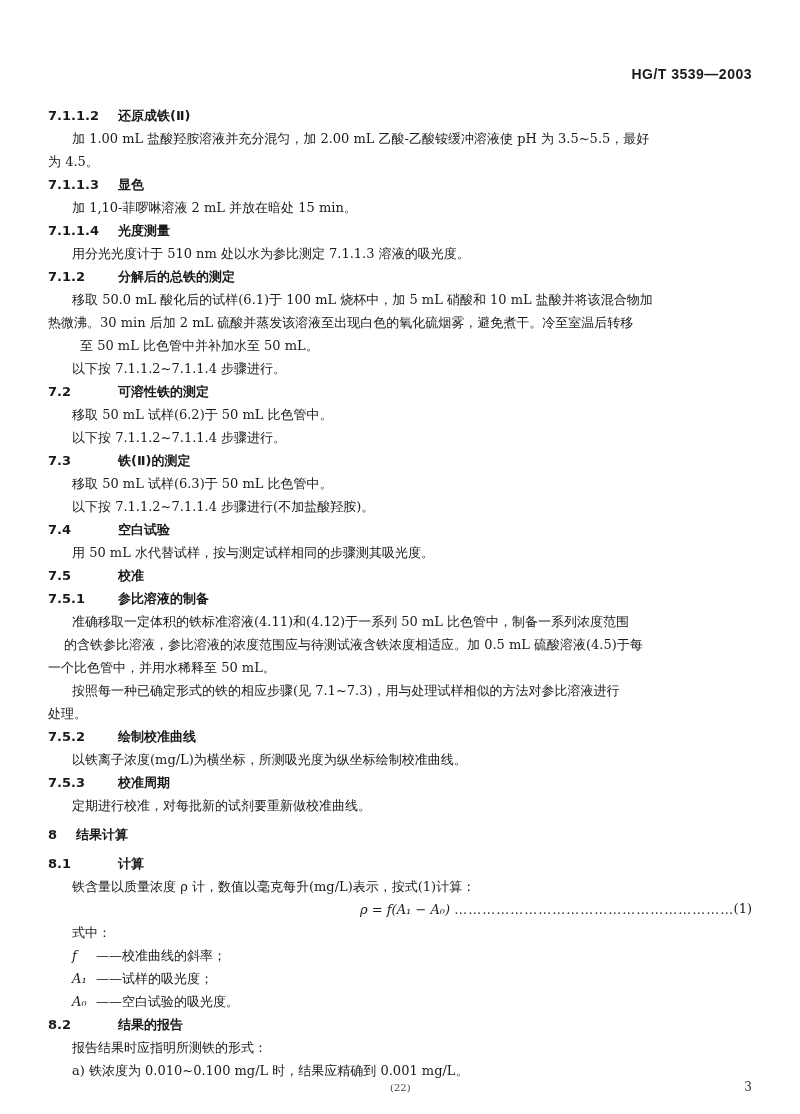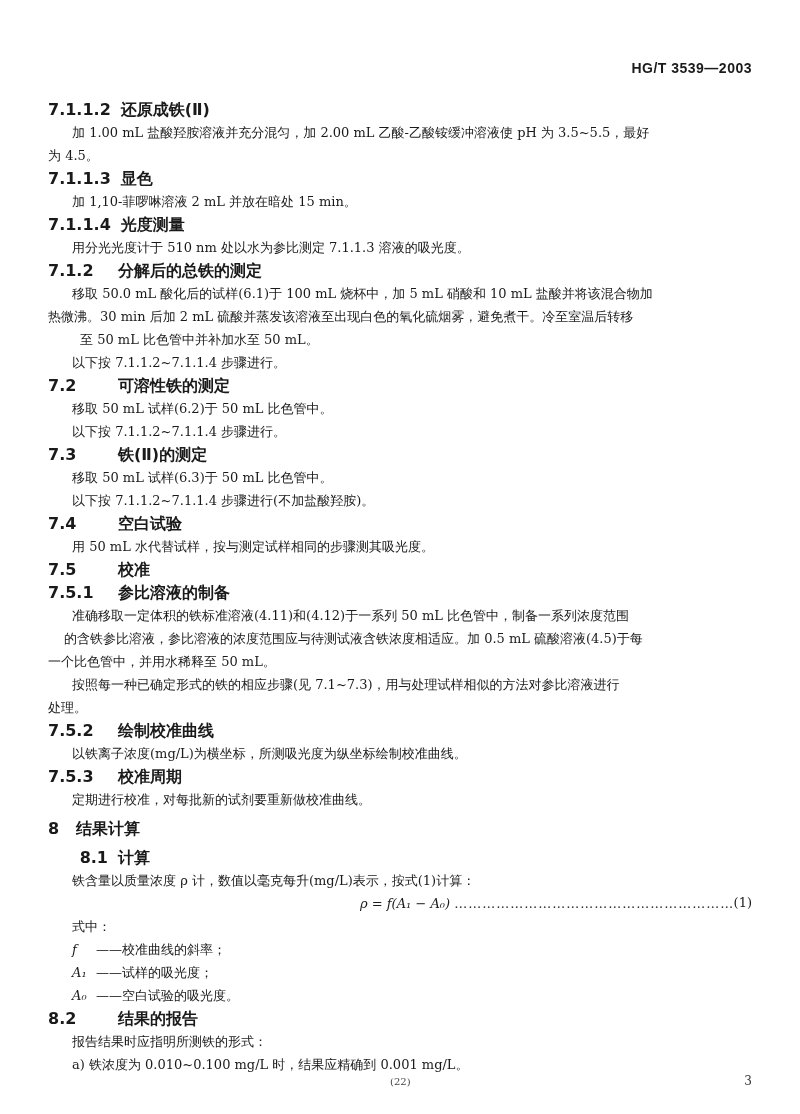--- a/index.html
+++ b/index.html
@@ -1,32 +1,32 @@
 <!DOCTYPE html>
 <html><head>
 <meta charset="utf-8">
 <style>
   html, body { margin: 0; padding: 0; }
   body {
     width: 800px; height: 1114px; background: #ffffff; position: relative; overflow: hidden;
     font-family: "DejaVu Serif", "Liberation Serif", serif; color: #1a1a1a;
   }
-  .page { position: absolute; left: 0; top: 4px; width: 800px; height: 986px; }
+  .page { position: absolute; left: 0; top: 10px; width: 800px; height: 986px; }
   .std-code {
     position: absolute; right: 48px; top: 56px;
     font-family: "Liberation Sans", "DejaVu Sans", sans-serif; font-weight: bold; font-size: 14px; letter-spacing: 0.5px;
   }
   .watermark {
     position: absolute; left: 205px; top: 137px;
     font-family: "DejaVu Sans", "Liberation Sans", sans-serif; font-weight: bold;
     font-size: 74px; color: #d8d8d8; letter-spacing: 2px; line-height: 1; z-index: 0;
   }
   .content { position: absolute; left: 0; top: 0; width: 800px; z-index: 1; }
   .line { position: absolute; font-size: 13px; white-space: nowrap; line-height: 18px; }
-  .h { left: 48px; font-weight: bold; font-family: "DejaVu Sans", "Liberation Sans", sans-serif; font-size: 16px; }
+  .h { left: 48px; font-weight: bold; font-family: "DejaVu Sans", "Liberation Sans", sans-serif; font-size: 13px; }
   .h .num { display: inline-block; min-width: 60px; margin-right: 10px; }
   .h.sec8 .num { min-width: 18px; }
   .p { left: 72px; }
   .p0 { left: 48px; }
   .formula { left: 360px; font-style: italic; }
   .formula .dots { font-style: normal; letter-spacing: 1px; color: #333; }
   .formula-num { position: absolute; right: 48px; font-size: 13px; }
   .footer-mid { position: absolute; left: 390px; top: 1072px; font-size: 10px; color: #444; }
   .footer-page { position: absolute; right: 48px; top: 1070px; font-size: 12px; color: #333; }
   .def-sym { display: inline-block; width: 24px; font-style: italic; }
@@ -62,21 +62,21 @@
       <div class="line p" style="top: 603px;">准确移取一定体积的铁标准溶液(4.11)和(4.12)于一系列 50 mL 比色管中，制备一系列浓度范围</div>
       <div class="line p0" style="top: 626px; padding-left: 16px;">的含铁参比溶液，参比溶液的浓度范围应与待测试液含铁浓度相适应。加 0.5 mL 硫酸溶液(4.5)于每</div>
       <div class="line p0" style="top: 649px;">一个比色管中，并用水稀释至 50 mL。</div>
       <div class="line p" style="top: 672px;">按照每一种已确定形式的铁的相应步骤(见 7.1~7.3)，用与处理试样相似的方法对参比溶液进行</div>
       <div class="line p0" style="top: 695px;">处理。</div>
       <div class="line h" style="top: 718px;"><span class="num">7.5.2</span><span>绘制校准曲线</span></div>
       <div class="line p" style="top: 741px;">以铁离子浓度(mg/L)为横坐标，所测吸光度为纵坐标绘制校准曲线。</div>
       <div class="line h" style="top: 764px;"><span class="num">7.5.3</span><span>校准周期</span></div>
       <div class="line p" style="top: 787px;">定期进行校准，对每批新的试剂要重新做校准曲线。</div>
       <div class="line h sec8" style="top: 816px;"><span class="num">8</span><span>结果计算</span></div>
-      <div class="line h" style="top: 845px; text-align: right;"><span class="num">8.1</span><span>计算</span></div>
+      <div class="line h" style="top: 845px;"><span class="num">8.1</span><span>计算</span></div>
       <div class="line p" style="top: 868px;">铁含量以质量浓度 ρ 计，数值以毫克每升(mg/L)表示，按式(1)计算：</div>
       <div class="line formula" style="top: 891px;"><span>ρ = f(A₁ − A₀) </span><span class="dots">……………………………………………………</span></div>
       <div class="formula-num" style="top: 891px;">(1)</div>
       <div class="line p" style="top: 914px;">式中：</div>
       <div class="line p" style="top: 937px;"><span class="def-sym">f</span><span>——校准曲线的斜率；</span></div>
       <div class="line p" style="top: 960px;"><span class="def-sym">A₁</span><span>——试样的吸光度；</span></div>
       <div class="line p" style="top: 983px;"><span class="def-sym">A₀</span><span>——空白试验的吸光度。</span></div>
       <div class="line h" style="top: 1006px;"><span class="num">8.2</span><span>结果的报告</span></div>
       <div class="line p" style="top: 1029px;">报告结果时应指明所测铁的形式：</div>
       <div class="line p" style="top: 1052px;">a) 铁浓度为 0.010~0.100 mg/L 时，结果应精确到 0.001 mg/L。</div>

